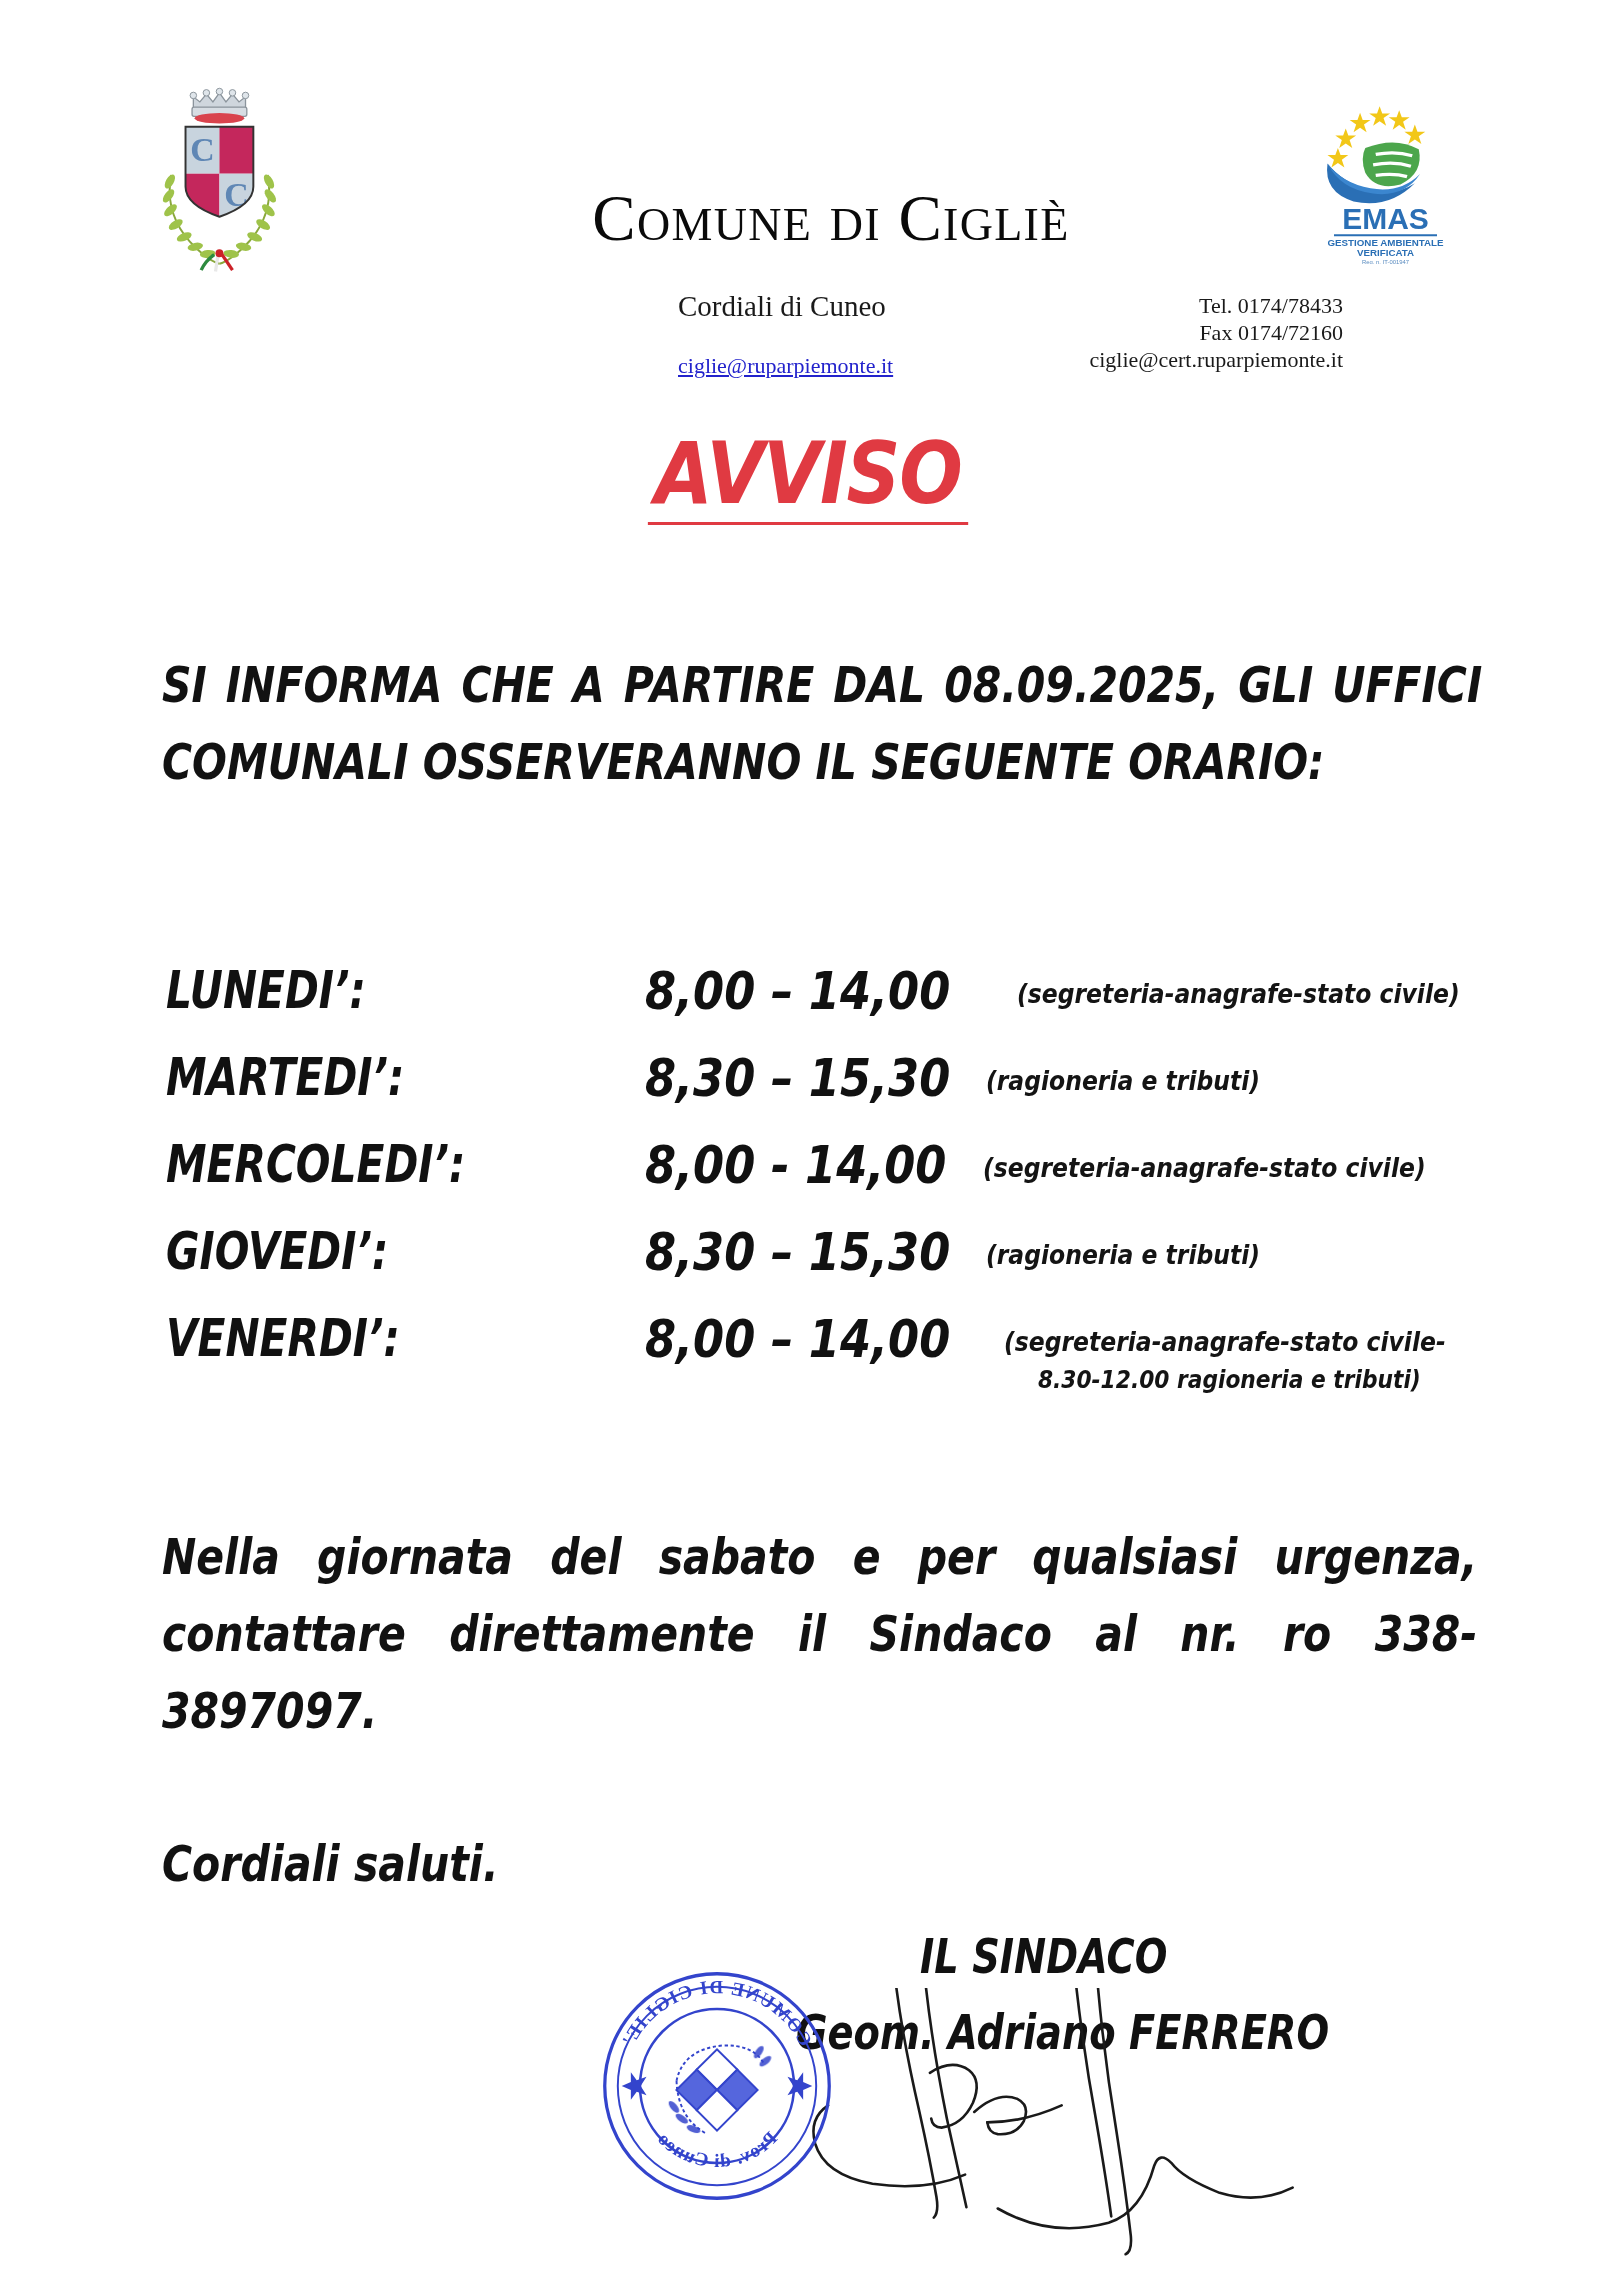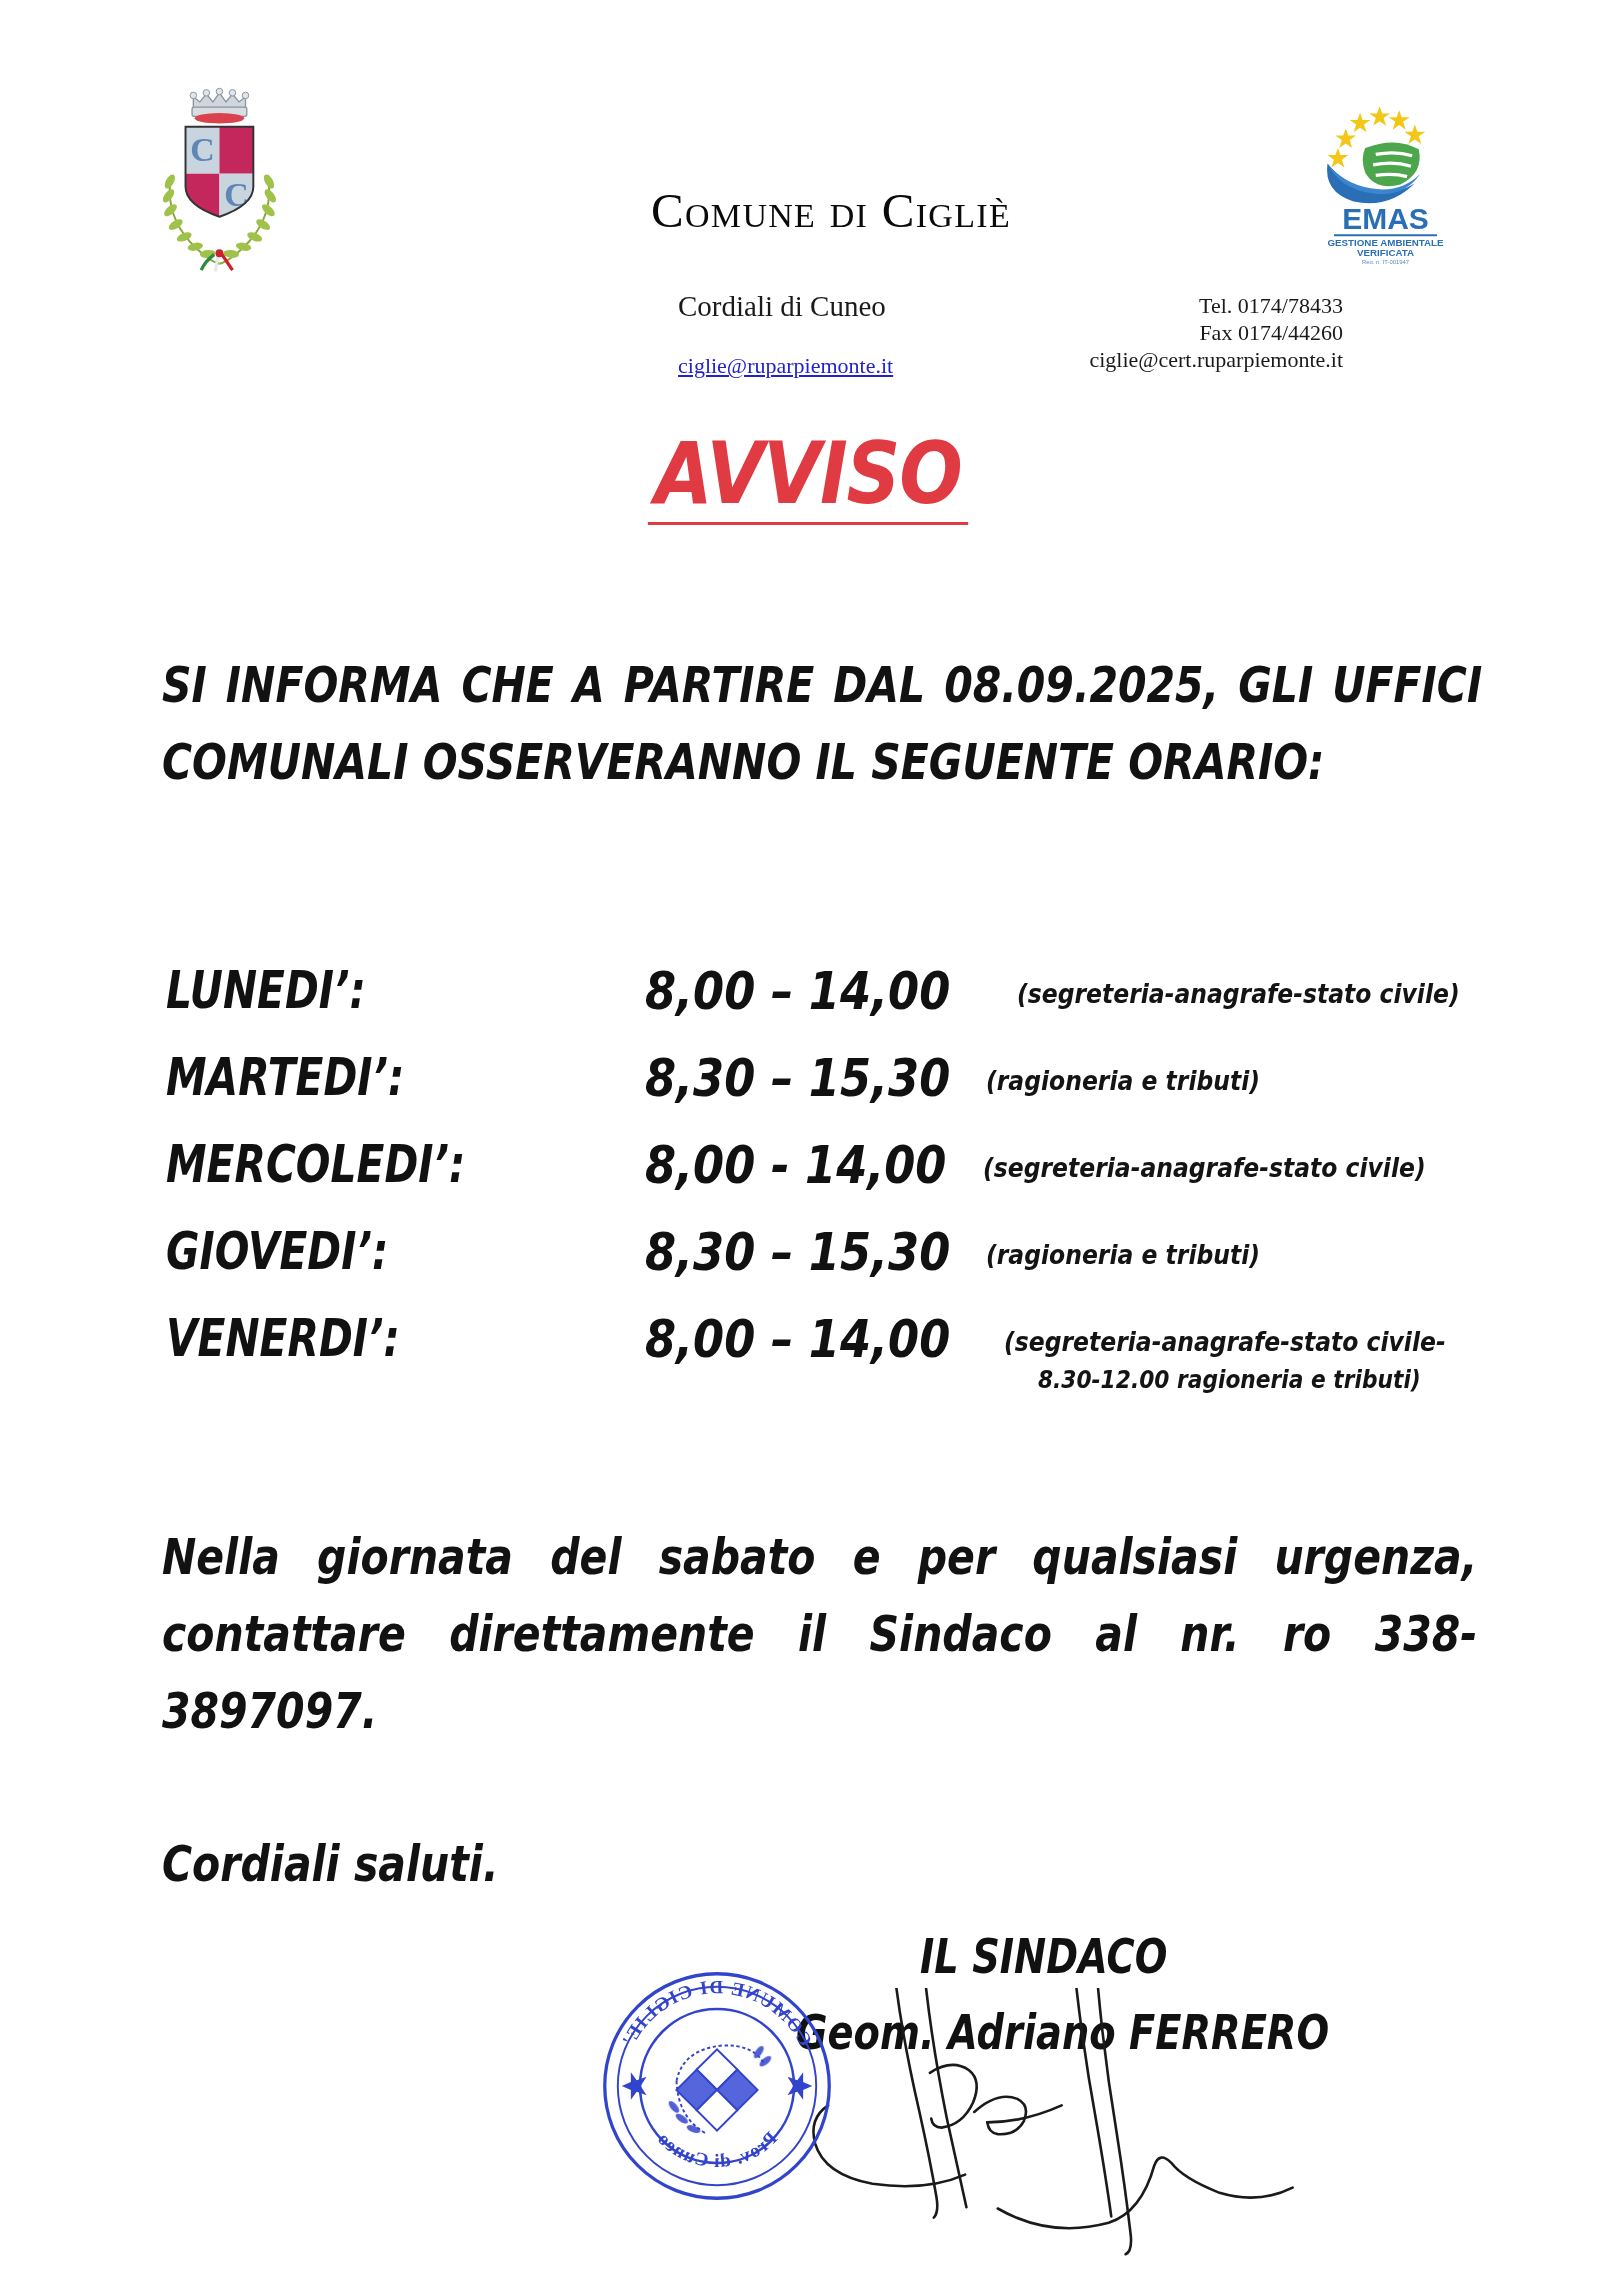--- a/index.html
+++ b/index.html
@@ -40,21 +40,21 @@
     height: 163px;
   }
 
   #comune-title {
     position: absolute;
     left: 0;
     top: 186px;
     width: 1616px;
     text-align: center;
     font-family: "Liberation Serif", serif;
-    font-size: 49px;
+    font-size: 65px;
     line-height: 1;
     letter-spacing: 1.3px;
     font-variant: small-caps;
     font-weight: 400;
     color: #0a0a0a;
     padding-left: 46px;
     box-sizing: border-box;
   }
 
   #contact-row {
@@ -346,21 +346,21 @@
   <div id="contact-row">
 
     <div class="contact-col" id="contact-mid">
       <span class="prov">Cordiali di Cuneo</span>
       <span class="spacer"></span>
       <span class="weblink">ciglie@ruparpiemonte.it</span>
     </div>
 
     <div class="contact-col" id="contact-right">
       <span>Tel. 0174/78433</span><br>
-      <span>Fax 0174/44260</span>
+      <span>Fax 0174/72160</span>
       <span class="plainmail">ciglie@cert.ruparpiemonte.it</span>
     </div>
   </div>
 </div>
 
 <div id="avviso-wrap">
   <div id="avviso-title">AVVISO</div>
 </div>
 
 <div class="body-para" id="intro-para">SI INFORMA CHE A PARTIRE DAL 08.09.2025, GLI UFFICI COMUNALI OSSERVERANNO IL SEGUENTE ORARIO:</div>

